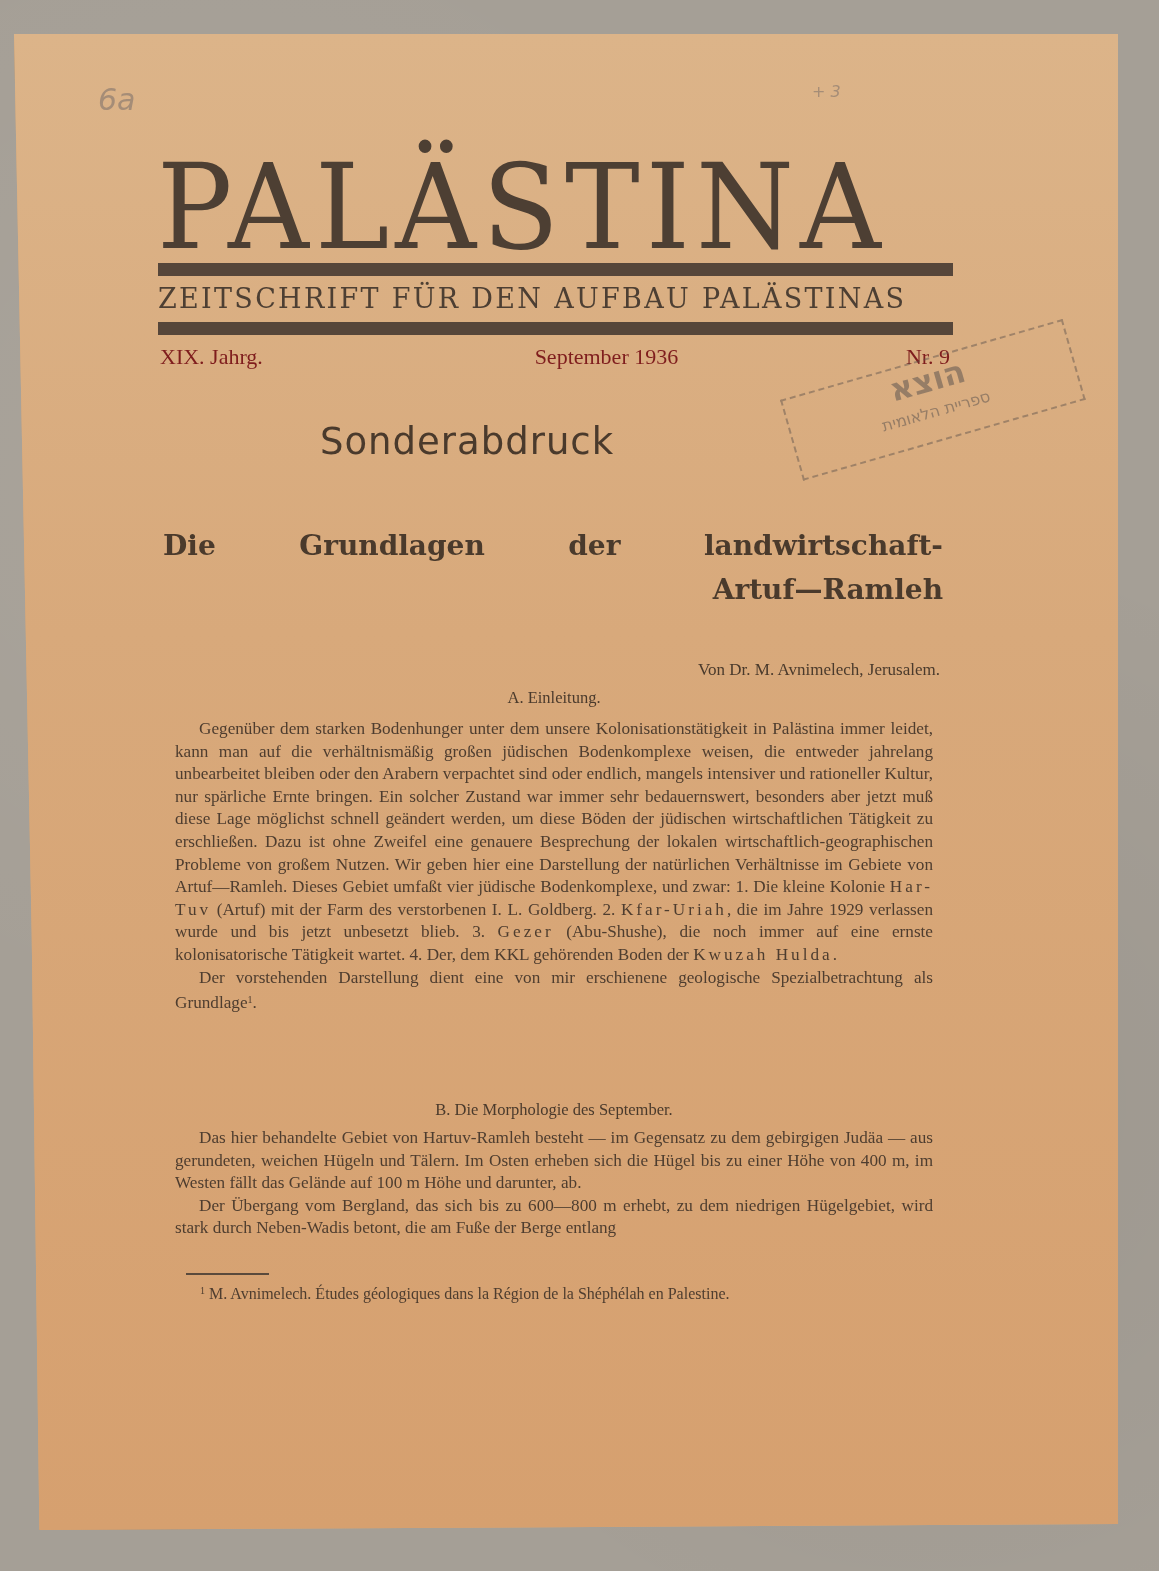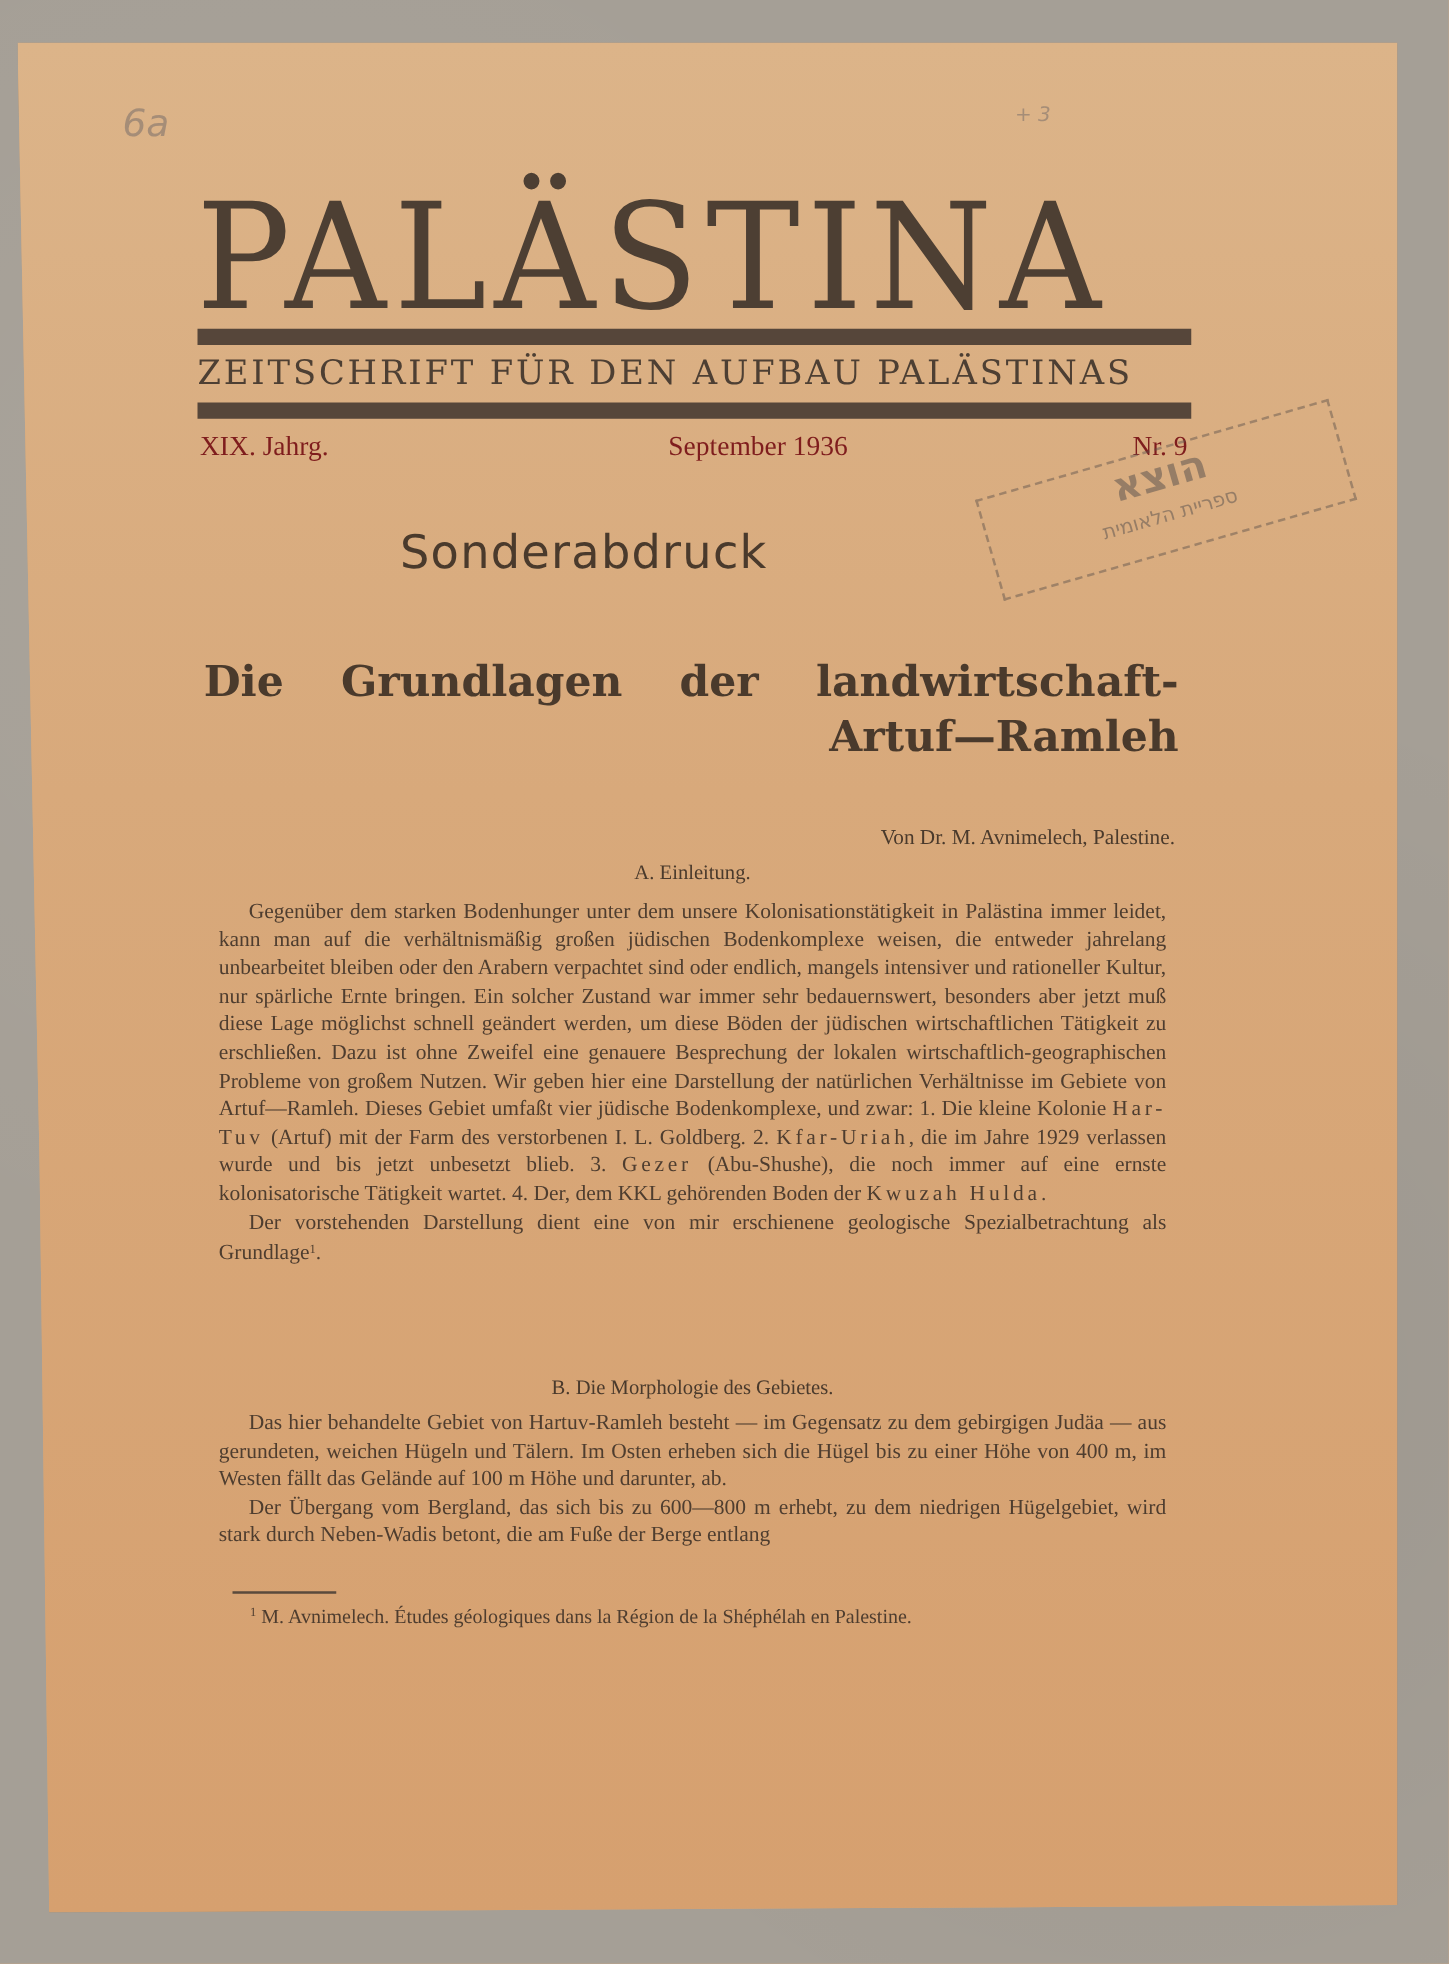--- a/index.html
+++ b/index.html
@@ -64,21 +64,21 @@
     }
     .stamp .s1 { font-size: 32px; font-weight: bold; line-height: 40px; }
     .stamp .s2 { font-size: 16px; line-height: 24px; }
     .pencil {
       font-family: "DejaVu Sans", sans-serif; color: rgba(120,110,105,0.55);
       font-style: italic;
     }
     .title {
       left: 163px; top: 524px; width: 780px;
       font-family: "DejaVu Serif", "Liberation Serif", serif;
-      font-weight: bold; font-size: 34px; line-height: 44px;
+      font-weight: bold; font-size: 28px; line-height: 44px;
       color: #4a3a2c; text-align: justify;
       text-align-last: justify;
     }
     .title .l3 { text-align: right; text-align-last: right; display: block; }
     .byline {
       left: 560px; top: 660px; width: 380px; text-align: right;
       font-family: "Liberation Serif", serif; font-size: 17px; color: #4a3a2c;
     }
     .section {
       font-family: "Liberation Serif", serif; font-size: 16.5px; color: #4a3a2c;
@@ -125,30 +125,30 @@
 <div class="abs stamp">
   <div class="s1">הוצא</div>
   <div class="s2">ספריית הלאומית</div>
 </div>
 
 <div class="abs title">
   <span style="display:block;">Die Grundlagen der landwirtschaft-</span>
   <span class="l3">Artuf—Ramleh</span>
 </div>
 
-<div class="abs byline">Von Dr. M. Avnimelech, Palestine.</div>
+<div class="abs byline">Von Dr. M. Avnimelech, Jerusalem.</div>
 
 <div class="abs section" style="left:175px;top:688px;width:758px;">A. Einleitung.</div>
 
 <div class="abs body" style="top:718px;">
   <p><span>Gegenüber dem starken Bodenhunger unter dem unsere Kolonisationstätigkeit in Palästina immer leidet, kann man auf die verhältnismäßig großen jüdischen Bodenkomplexe weisen, die entweder jahrelang unbearbeitet bleiben oder den Arabern verpachtet sind oder endlich, mangels intensiver und rationeller Kultur, nur spärliche Ernte bringen. Ein solcher Zustand war immer sehr bedauernswert, besonders aber jetzt muß diese Lage möglichst schnell geändert werden, um diese Böden der jüdischen wirtschaftlichen Tätigkeit zu erschließen. Dazu ist ohne Zweifel eine genauere Besprechung der lokalen wirtschaftlich-geographischen Probleme von großem Nutzen. Wir geben hier eine Darstellung der natürlichen Verhältnisse im Gebiete von Artuf—Ramleh. Dieses Gebiet umfaßt vier jüdische Bodenkomplexe, und zwar: 1. Die kleine Kolonie </span><span class="spaced">Har-Tuv</span><span> (Artuf) mit der Farm des verstorbenen I. L. Goldberg. 2. </span><span class="spaced">Kfar-Uriah</span><span>, die im Jahre 1929 verlassen wurde und bis jetzt unbesetzt blieb. 3. </span><span class="spaced">Gezer</span><span> (Abu-Shushe), die noch immer auf eine ernste kolonisatorische Tätigkeit wartet. 4. Der, dem KKL gehörenden Boden der </span><span class="spaced">Kwuzah Hulda</span><span>.</span></p>
   <p><span>Der vorstehenden Darstellung dient eine von mir erschienene geologische Spezialbetrachtung als Grundlage</span><sup>1</sup>.</p>
 </div>
 
-<div class="abs section" style="left:175px;top:1100px;width:758px;">B. Die Morphologie des Gebietes.</div>
+<div class="abs section" style="left:175px;top:1100px;width:758px;">B. Die Morphologie des September.</div>
 
 <div class="abs body" style="top:1127px;">
   <p>Das hier behandelte Gebiet von Hartuv-Ramleh besteht — im Gegensatz zu dem gebirgigen Judäa — aus gerundeten, weichen Hügeln und Tälern. Im Osten erheben sich die Hügel bis zu einer Höhe von 400 m, im Westen fällt das Gelände auf 100 m Höhe und darunter, ab.</p>
   <p>Der Übergang vom Bergland, das sich bis zu 600—800 m erhebt, zu dem niedrigen Hügelgebiet, wird stark durch Neben-Wadis betont, die am Fuße der Berge entlang</p>
 </div>
 
 <div class="abs fnrule"></div>
 <div class="abs footnote">
   <p class="first"><sup>1</sup> <span>M. Avnimelech. Études géologiques dans la Région de la Shéphélah en Palestine.</span></p>
 </div>

